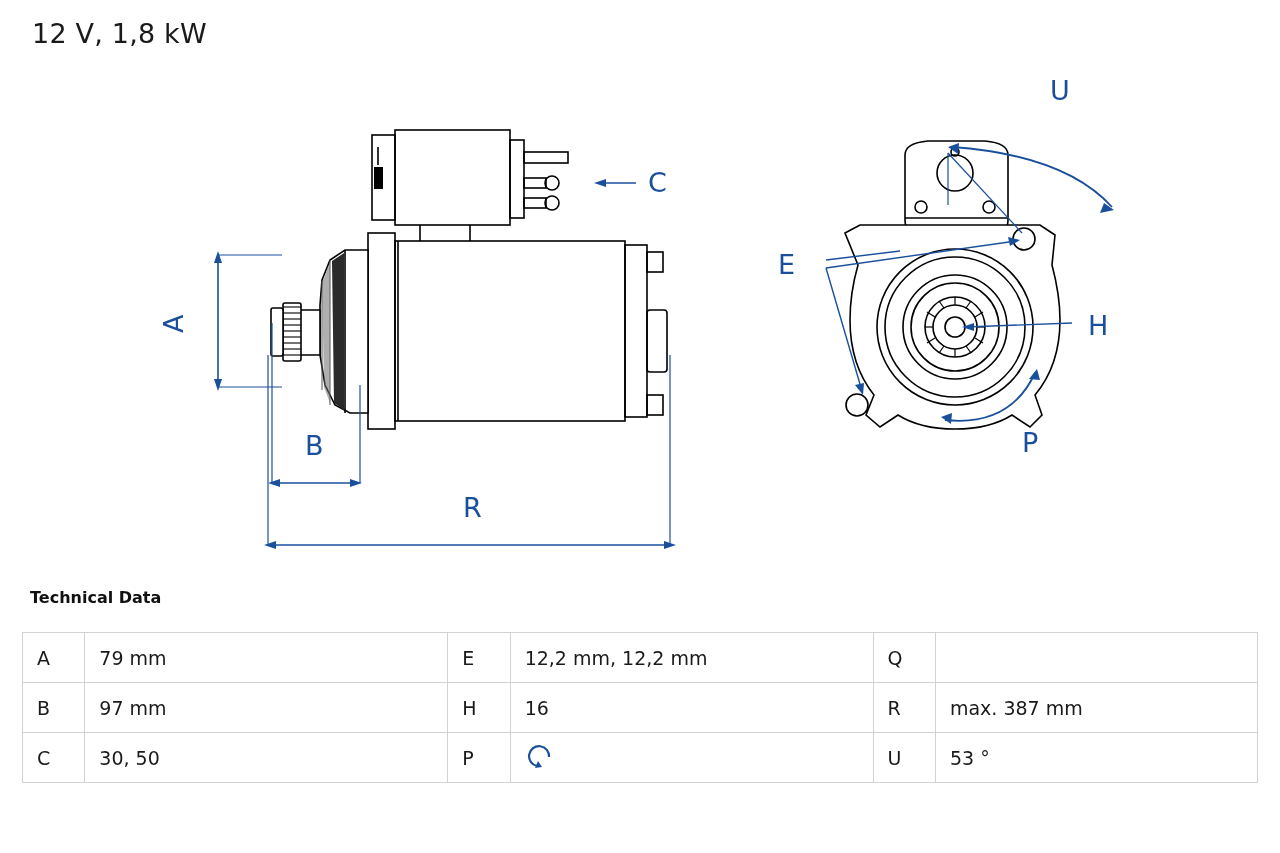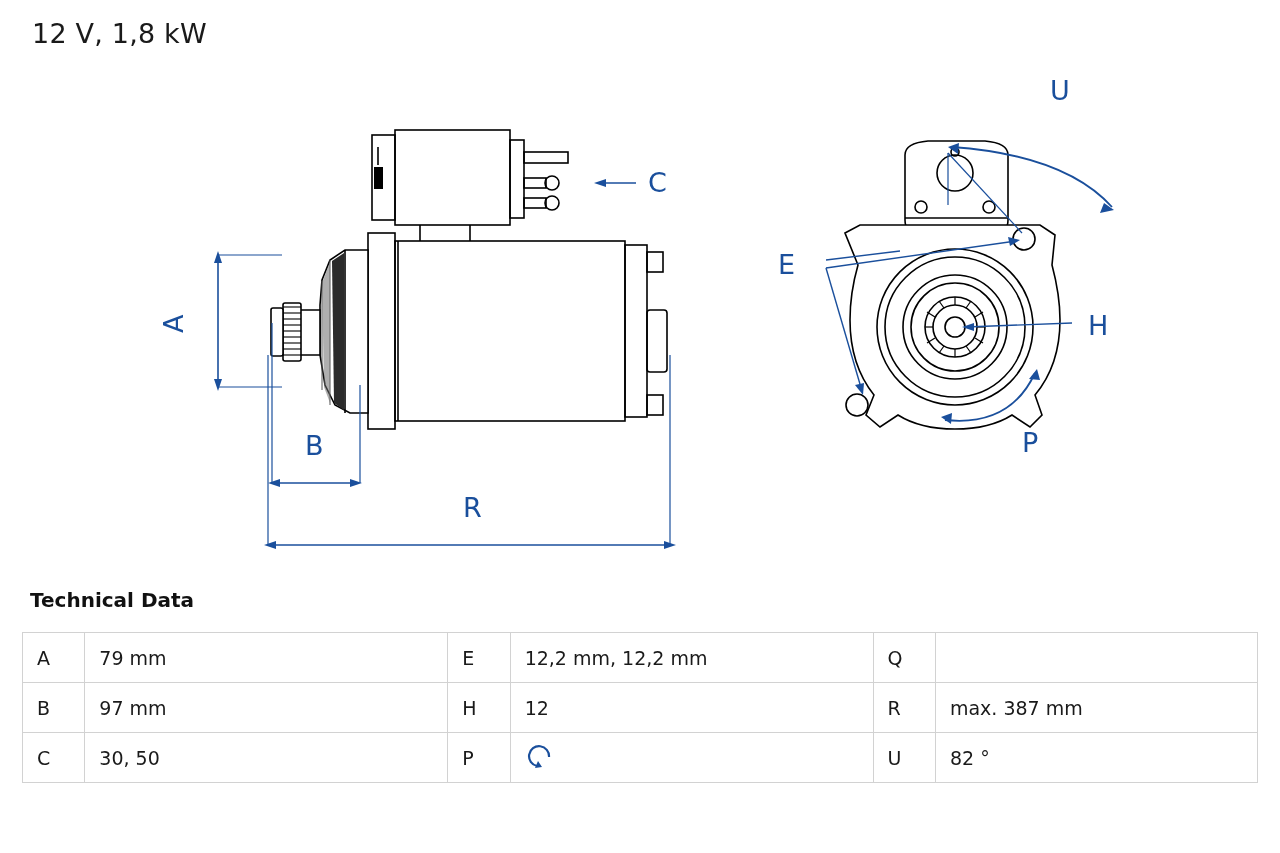--- a/index.html
+++ b/index.html
@@ -34,21 +34,21 @@
     position: absolute;
     left: 0;
     top: 55px;
     width: 1280px;
     height: 520px;
   }
   .tech-title {
     position: absolute;
     left: 30px;
     top: 588px;
-    font-size: 20px;
+    font-size: 16px;
     font-weight: bold;
     color: #111111;
   }
   table.tech {
     position: absolute;
     left: 22px;
     top: 632px;
     width: 1236px;
     border-collapse: collapse;
     font-size: 19px;
@@ -221,35 +221,35 @@
         <td class="val">79 mm</td>
         <td class="key">E</td>
         <td class="val">12,2 mm, 12,2 mm</td>
         <td class="key">Q</td>
         <td class="val-q"></td>
       </tr>
       <tr>
         <td class="key">B</td>
         <td class="val">97 mm</td>
         <td class="key">H</td>
-        <td class="val">12</td>
+        <td class="val">16</td>
         <td class="key">R</td>
         <td class="val-q">max. 387 mm</td>
       </tr>
       <tr>
         <td class="key">C</td>
         <td class="val">30, 50</td>
         <td class="key">P</td>
         <td class="val">
           <span class="rot-icon">
             <svg width="30" height="30" viewBox="0 0 30 30">
               <path d="M24 16 A10 10 0 1 0 12 25" fill="none" stroke="#1a4f9c" stroke-width="2.2"></path>
               <polygon points="13,20 10,27 17,26" fill="#1a4f9c"></polygon>
             </svg>
           </span>
         </td>
         <td class="key">U</td>
-        <td class="val-q">82 °</td>
+        <td class="val-q">53 °</td>
       </tr>
     </tbody>
   </table>
 
 </div>
 
 </body></html>

